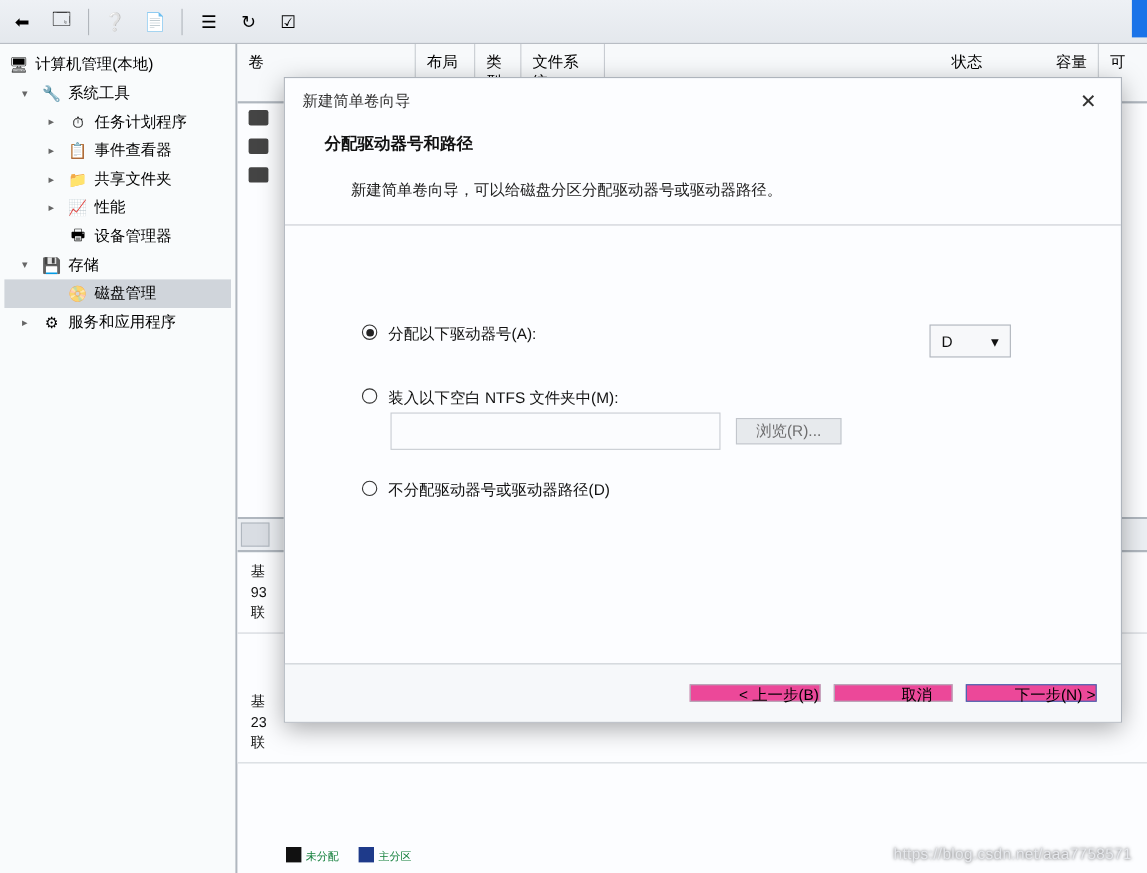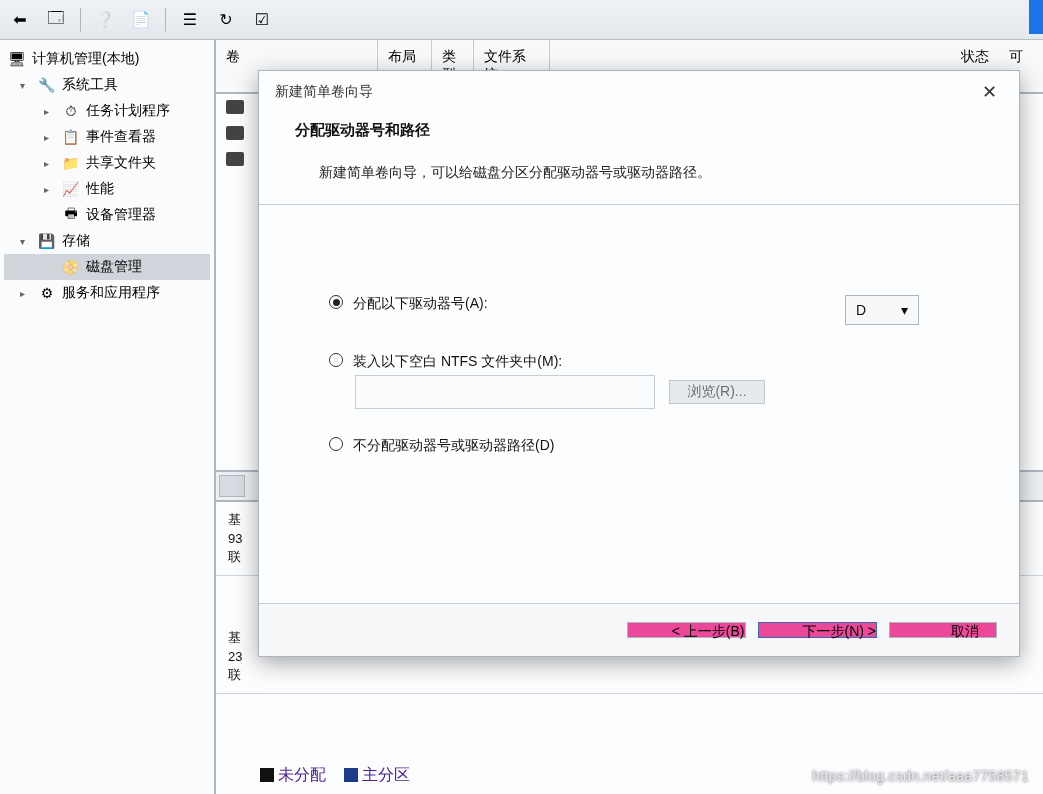--- a/index.html
+++ b/index.html
@@ -34,21 +34,21 @@
     
     .vol-row { display: flex; align-items: center; padding: 6px 10px; gap: 8px; font-size: 13px; }
     .disk-icon { width: 18px; height: 14px; background: #444; border-radius: 2px; display: inline-block; }
     
     .panel-list { position: absolute; left: 0; right: 0; top: 430px; background: #fcfdff; border-top: 2px solid #b0b7bf; }
     .panel-scroll { height: 30px; background: #eceff3; border-bottom: 2px solid #b0b7bf; display:flex; align-items:center; }
     .scroll-thumb{ width:26px; height:22px; background:#d9dde3; border:1px solid #b0b7bf; margin-left:3px; }
     .disk-panel { padding: 8px 12px; font-size: 13px; color: #111; border-bottom: 1px solid #d0d4da; }
     .disk-panel .line { padding: 1px 0; }
     
-    .legend { position: absolute; bottom: 8px; left: 260px; font-size: 16px; color: #4c1d95; display: flex; gap: 18px; align-items:center; }
+    .legend { position: absolute; bottom: 8px; left: 260px; font-size: 10px; color: #15803d; display: flex; gap: 18px; align-items:center; }
     .sw { width: 14px; height: 14px; display: inline-block; margin-right: 4px; vertical-align: -2px; }
     .sw.black { background: #111; }
     .sw.blue { background: #1e3a8a; }
     
     
     .dialog { position: absolute; left: 258px; top: 70px; width: 762px; background: #fcfdff; box-shadow: 0 6px 22px rgba(0,0,0,.35); border: 1px solid #aeb4bc; }
     .dlg-title { display: flex; justify-content: space-between; align-items: center; padding: 10px 16px; font-size: 14px; color: #333; }
     .close-x { font-size: 18px; color: #333; cursor: pointer; padding: 0 6px; }
     .dlg-head { padding: 8px 36px 22px; border-bottom: 1px solid #c8ccd2; }
     .dlg-head h2 { font-size: 15px; font-weight: bold; color: #111; margin-bottom: 24px; }
@@ -137,20 +137,21 @@
       </div>
   </div>
 
   <div class="content">
     <div class="table-head">
       <div class="th vol">卷</div>
       <div class="th layout">布局</div>
       <div class="th type">类型</div>
       <div class="th fs">文件系统</div>
       <div class="th state">状态</div>
+      <div class="th cap">容量</div>
       <div class="th av">可</div>
     </div>
     <div class="vol-row">
         <span class="disk-icon"></span>
       </div>
     <div class="vol-row">
         <span class="disk-icon"></span>
       </div>
     <div class="vol-row">
         <span class="disk-icon"></span>
@@ -206,19 +207,19 @@
       <div class="path-input"></div>
       <button class="browse-btn">浏览(R)...</button>
     </div>
     <div class="opt-row">
       <span class="radio"></span>
       <span>不分配驱动器号或驱动器路径(D)</span>
     </div>
   </div>
   <div class="dlg-foot">
     <button class="btn">&lt; 上一步(B)</button>
+    <button class="btn">取消</button>
     <button class="btn primary">下一步(N) &gt;</button>
-    <button class="btn">取消</button>
   </div>
 </div>
 
 <div class="blue-strip"></div>
 <div class="watermark">https://blog.csdn.net/aaa7758571</div>
 
 </body></html>

